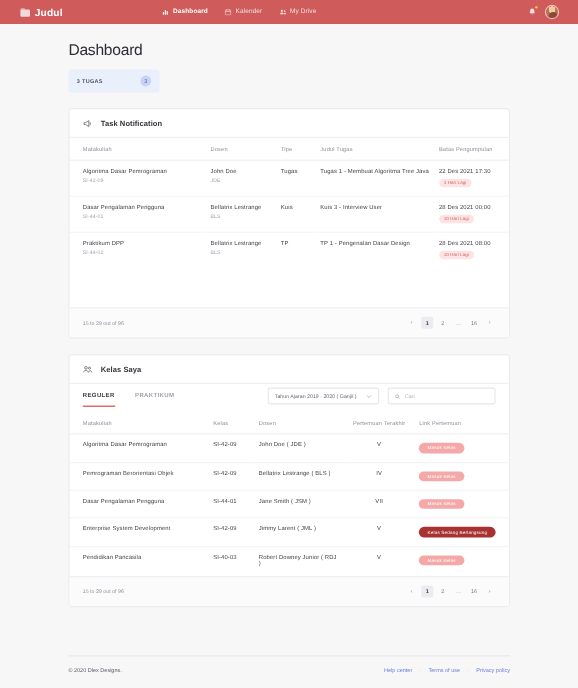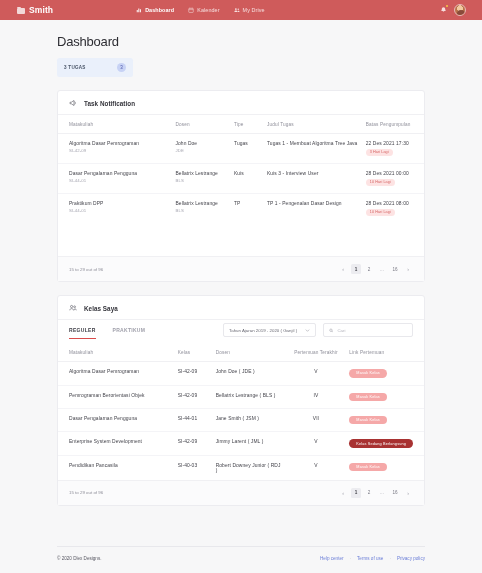--- a/index.html
+++ b/index.html
@@ -165,21 +165,21 @@
   .spacer { flex:1; }
 </style>
 </head>
 <body>
 
 <div class="page">
 
   <div class="topbar">
     <div class="brand">
       <span class="brand-icon"></span>
-      <span class="brand-text">Smith</span>
+      <span class="brand-text">Judul</span>
     </div>
 
     <div class="nav-center">
       <div class="nav-item active">
         <span class="ico">
           <svg viewBox="0 0 16 16">
               <rect x="2" y="8" width="2.6" height="6" fill="#ffffff"></rect>
               <rect x="6.2" y="4" width="2.6" height="10" fill="#ffffff"></rect>
               <rect x="10.4" y="6" width="2.6" height="8" fill="#ffffff"></rect>
             </svg>

